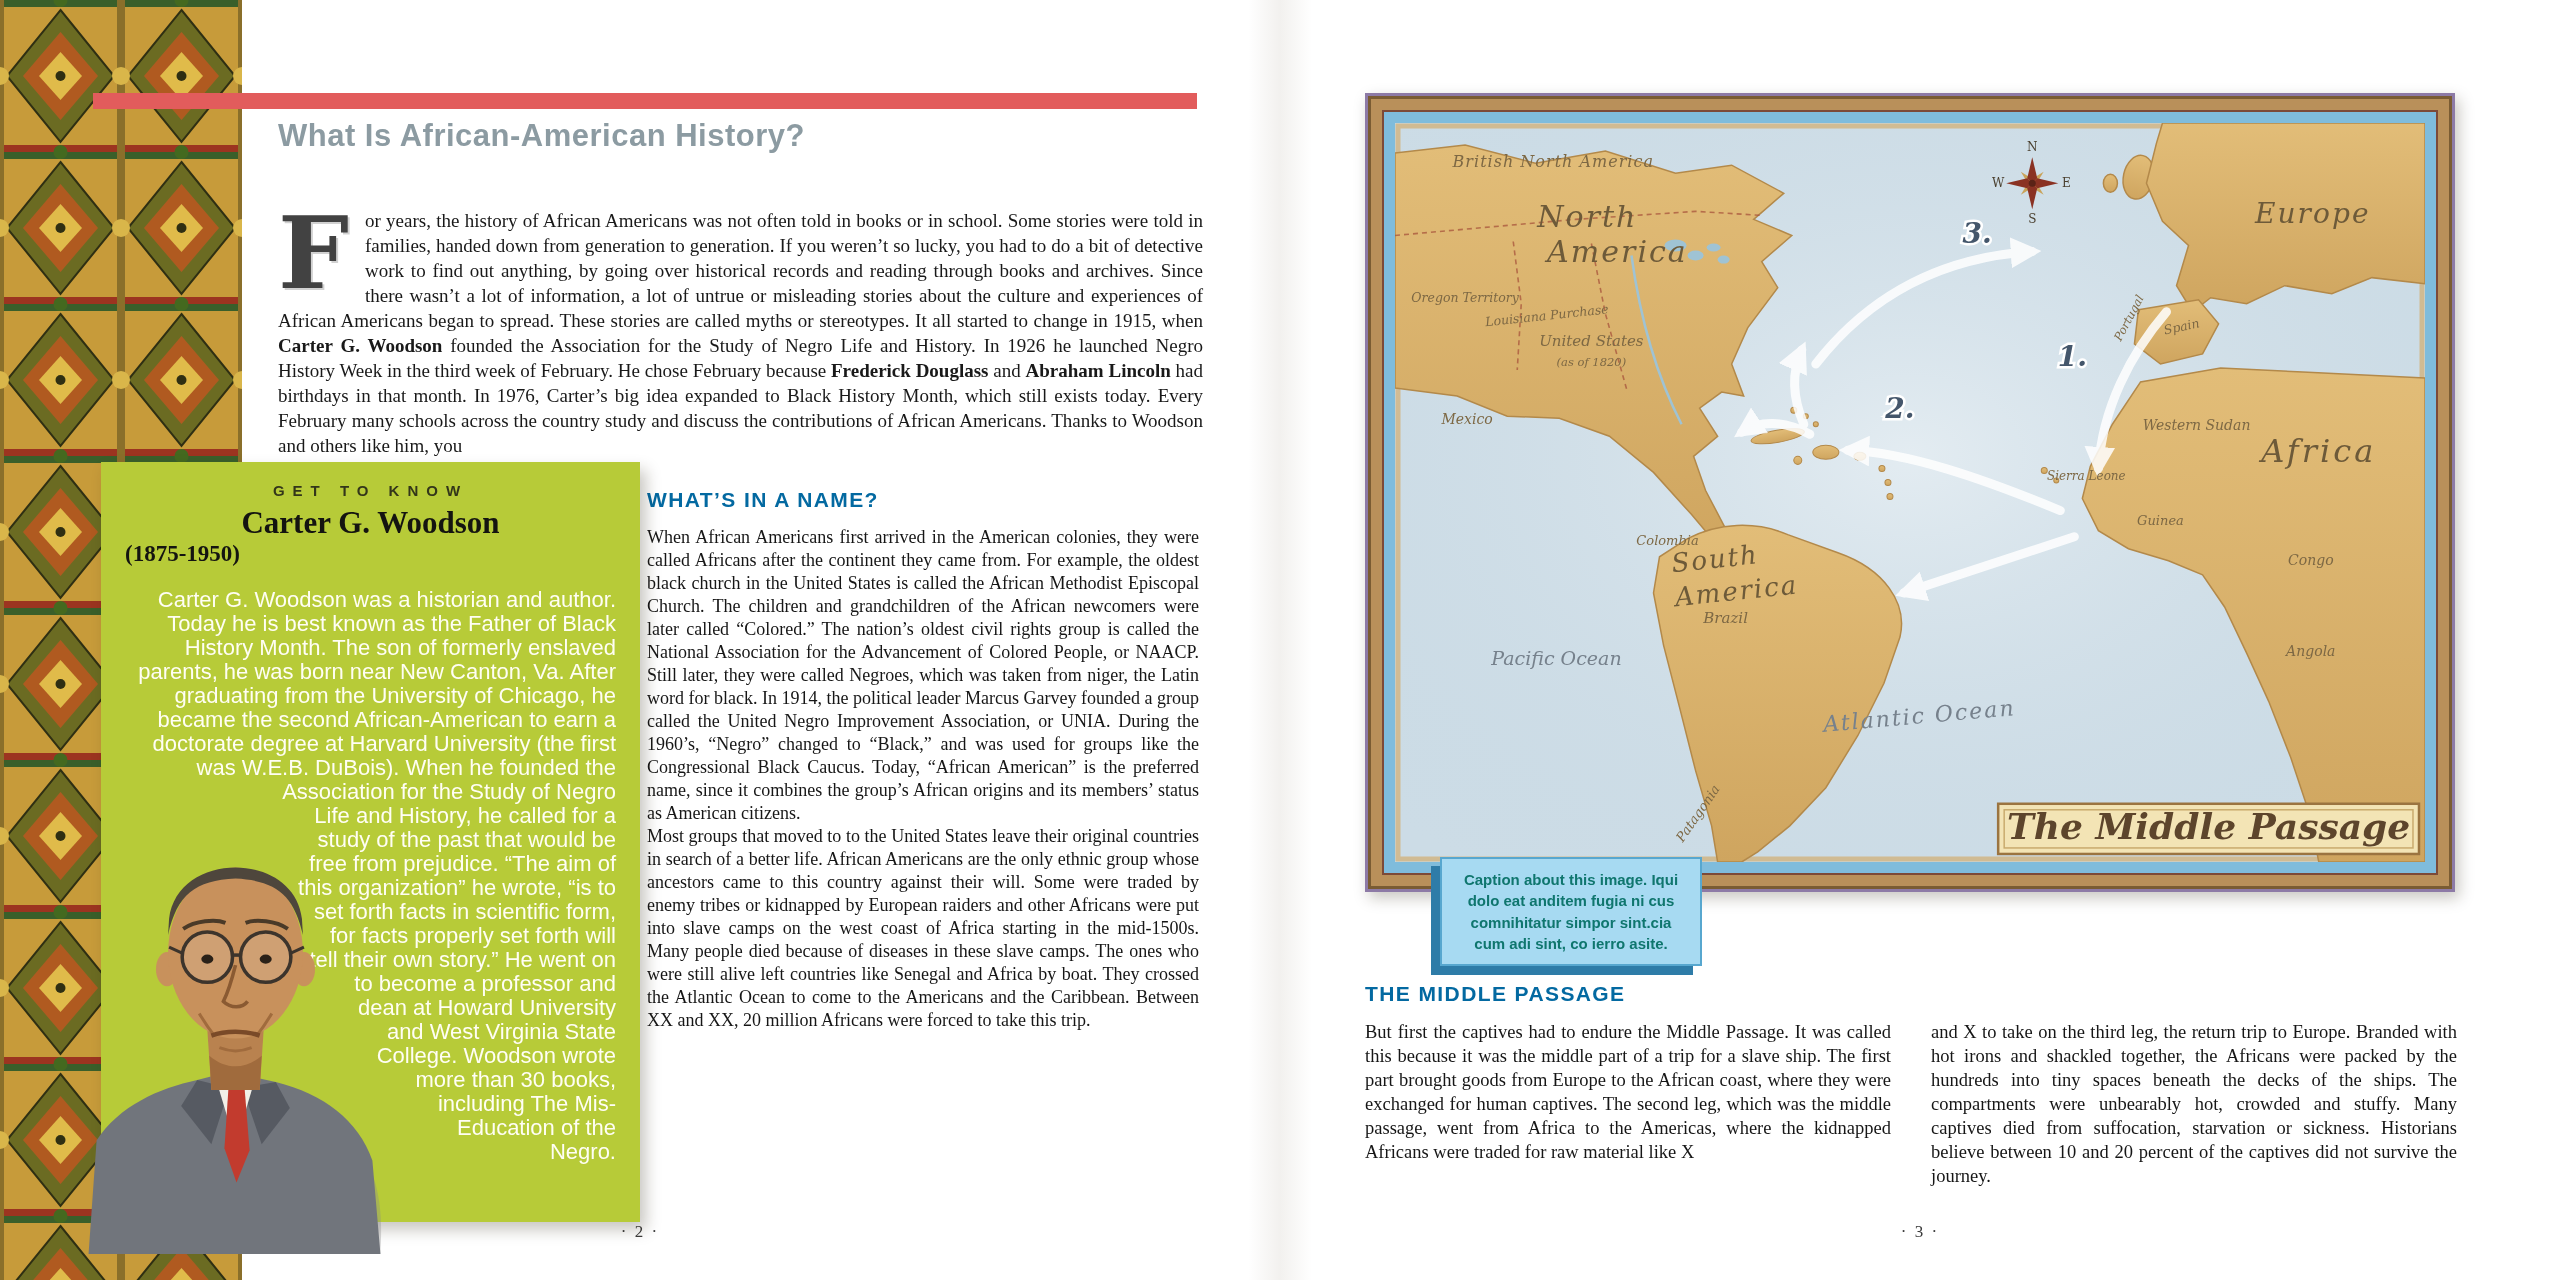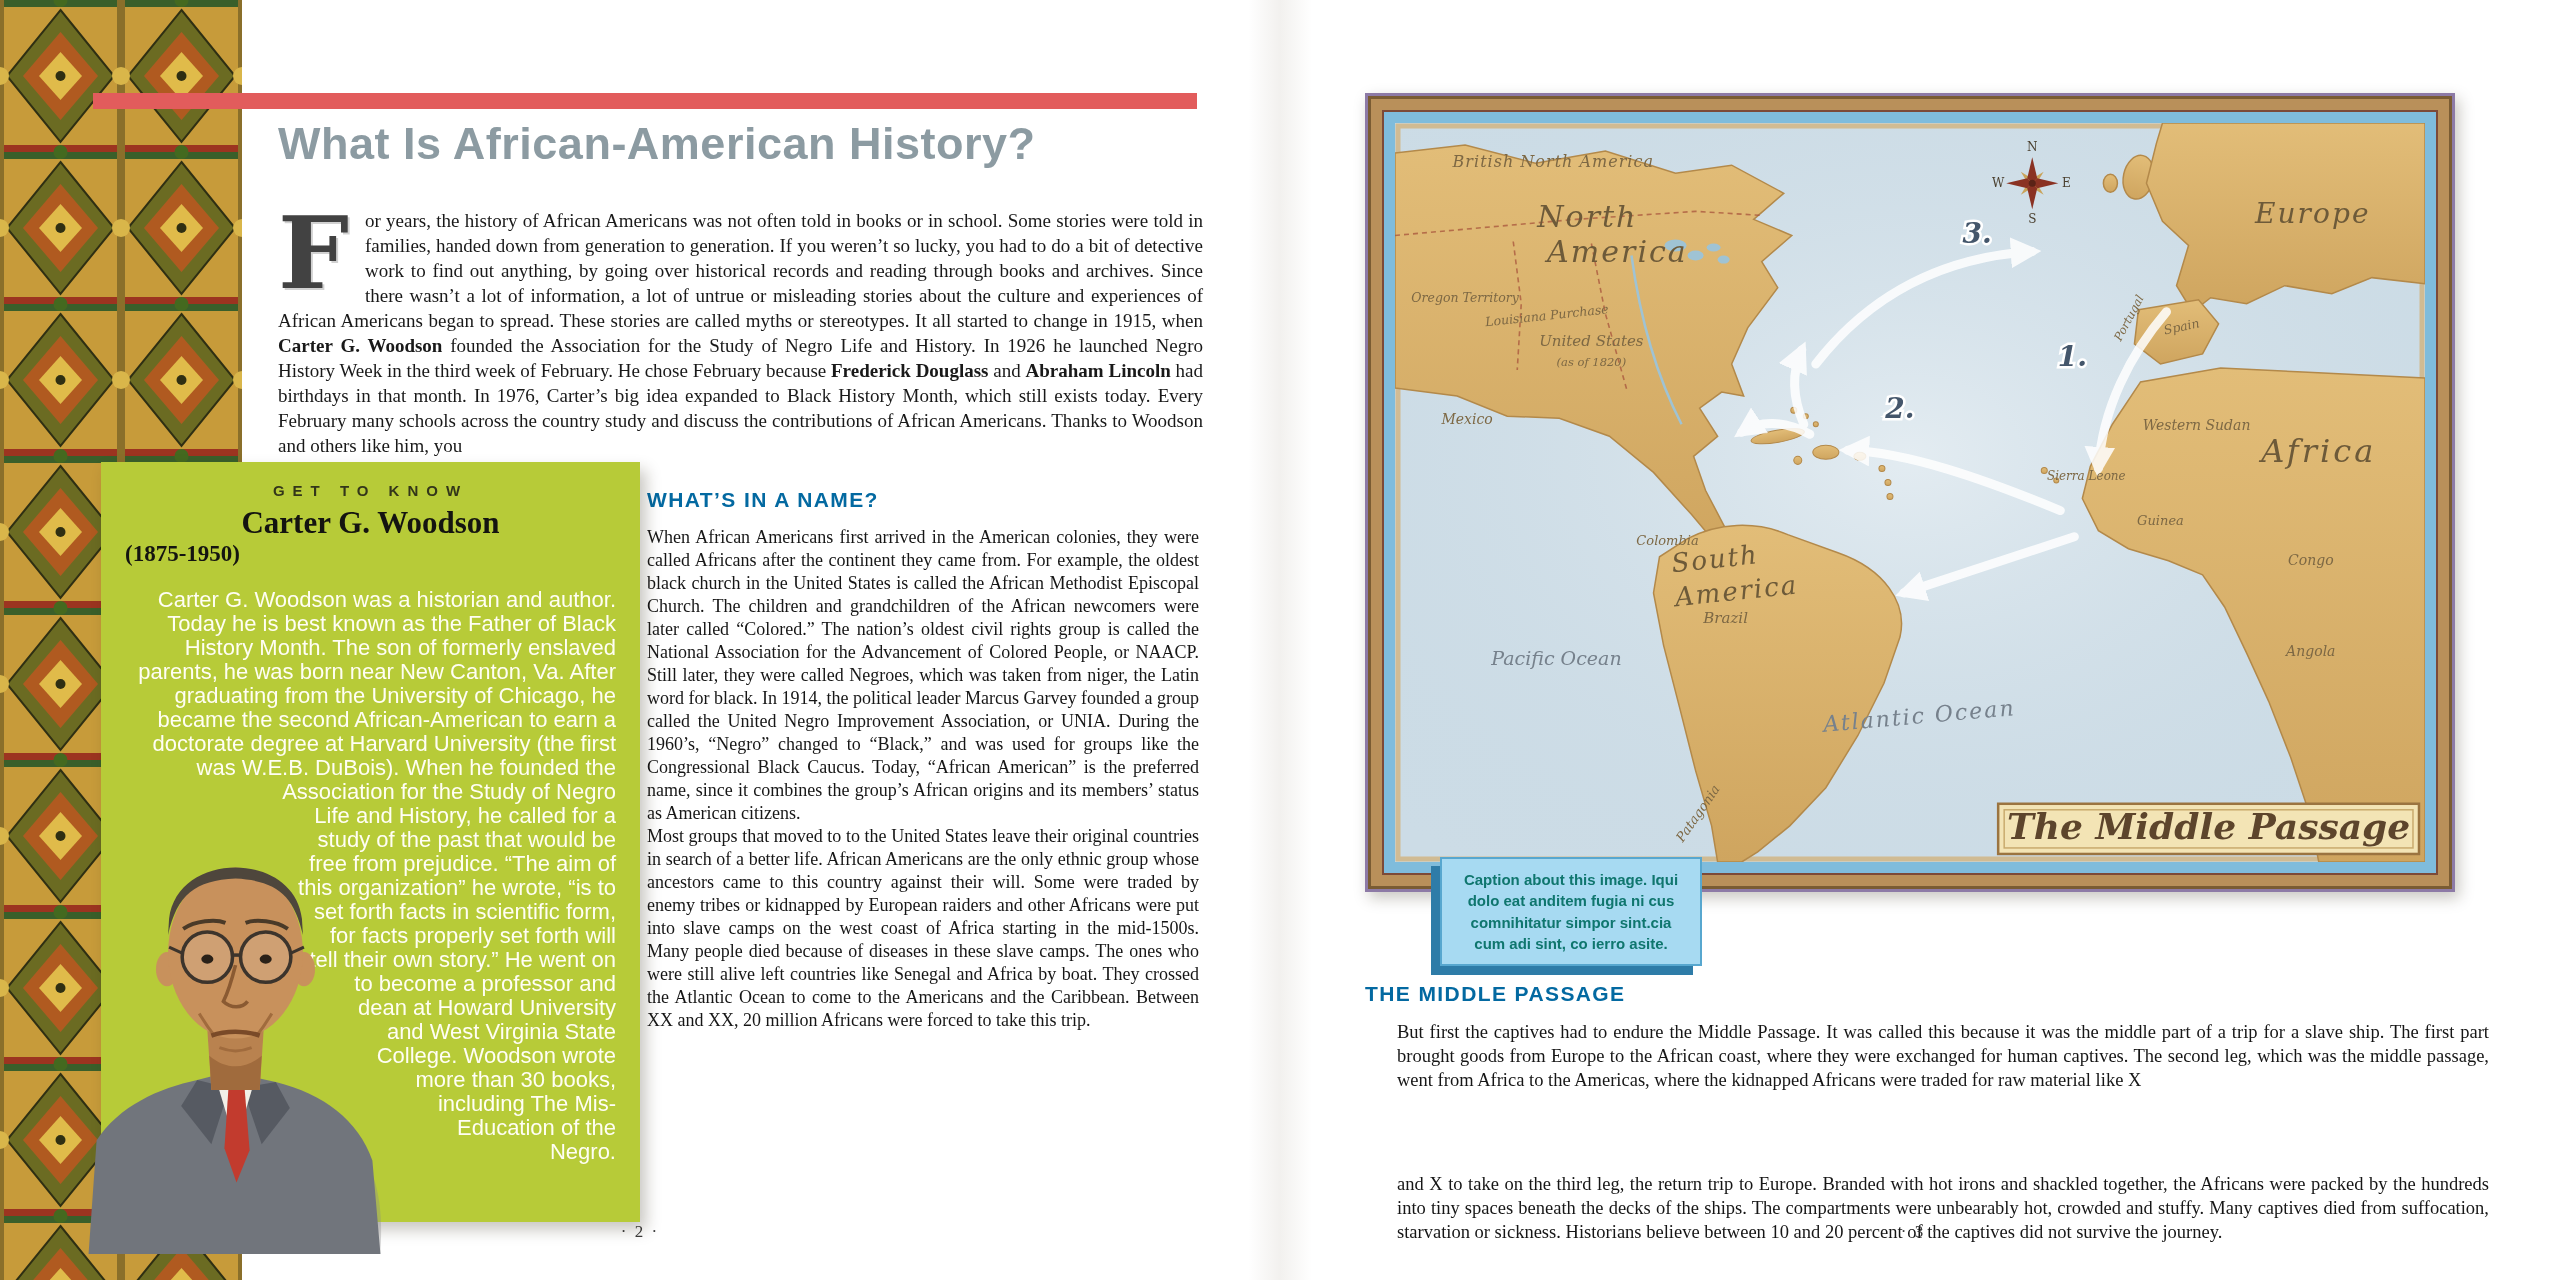--- a/index.html
+++ b/index.html
@@ -9,21 +9,21 @@
   
   .kente{position:absolute;left:0;top:0;width:242px;height:1280px;z-index:1;}
   .kente svg{display:block;width:100%;height:100%;}
 
   .gutter{position:absolute;left:1248px;top:0;width:64px;height:1280px;z-index:0;
           background:linear-gradient(to right,rgba(0,0,0,0),rgba(70,50,20,0.07),rgba(0,0,0,0));}
 
   
   .red-bar{position:absolute;left:93px;top:93px;width:1104px;height:16px;background:#e25c5c;z-index:2;}
   .title{position:absolute;left:278px;top:118px;margin:0;z-index:2;
-         font-family:"Liberation Sans",sans-serif;font-weight:700;font-size:45px;
+         font-family:"Liberation Sans",sans-serif;font-weight:700;font-size:31px;
          letter-spacing:.5px;color:#8c9ba2;}
 
   .intro{position:absolute;left:278px;top:208px;width:925px;z-index:2;
          font-size:19px;line-height:25px;text-align:justify;}
   .dropcap{float:left;font-family:"DejaVu Serif",serif;font-weight:700;font-size:100px;
            line-height:.78;color:#424242;padding:6px 16px 0 0;
            text-shadow:2px 2px 0 rgba(0,0,0,.18);}
   .intro b{font-weight:700;}
   .intro-cont{display:block;margin-left:382px;text-align:left;}
 
@@ -66,21 +66,21 @@
   svg.map{display:block;width:100%;height:100%;background:#ccdce6;}
   .map text{font-family:"DejaVu Serif",serif;}
 
   .caption-box{position:absolute;left:1440px;top:857px;width:262px;z-index:8;
                box-sizing:border-box;background:#a7daf2;border:2px solid #57a7cf;
                box-shadow:-9px 9px 0 #2e7ca8;padding:10px 12px;
                font-family:"Liberation Sans",sans-serif;font-weight:700;font-size:15px;
                line-height:1.42;color:#0f766e;text-align:center;}
 
   .mp-heading{position:absolute;left:1365px;top:982px;z-index:2;}
-  .mp-cols{position:absolute;left:1397px;top:1020px;width:1092px;display:flex;gap:80px;z-index:2;flex-direction:column;}
+  .mp-cols{position:absolute;left:1365px;top:1020px;width:1092px;display:flex;gap:40px;z-index:2;}
   .mp-cols .col{flex:1;font-size:18.5px;line-height:24px;}
 </style>
 </head>
 <body>
 
 <div class="spread">
 
   <div class="kente">
     <svg viewBox="0 0 242 1280" preserveAspectRatio="none">
       <defs>

